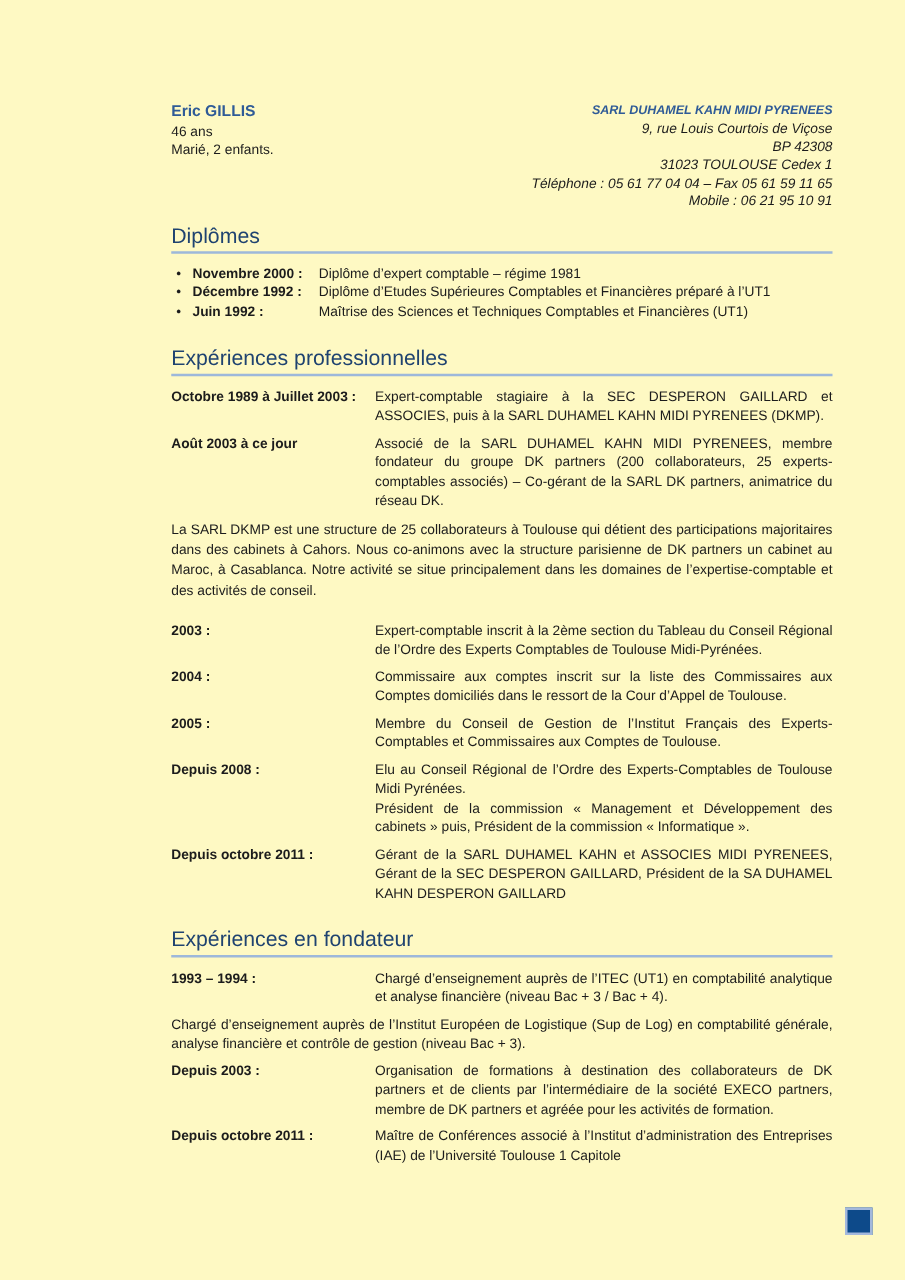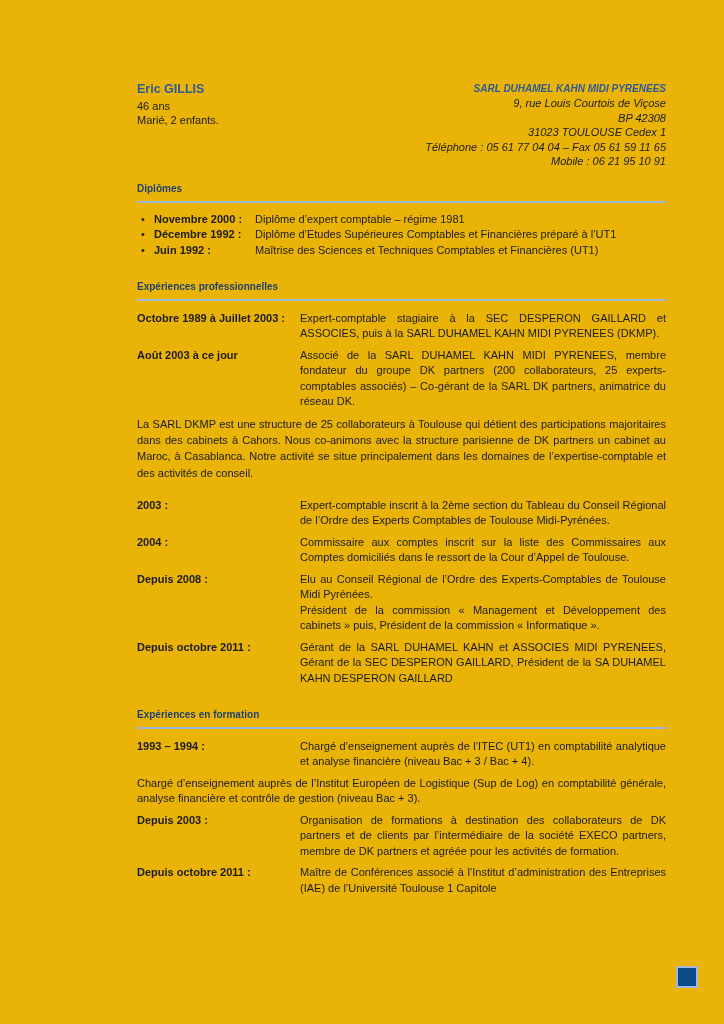--- a/index.html
+++ b/index.html
@@ -1,20 +1,20 @@
 <!DOCTYPE html>
 <html><head>
 <meta charset="utf-8">
 <style>
   html, body { margin: 0; padding: 0; background: #ffffff; }
   .page {
     position: relative;
     width: 724px;
     height: 1024px;
-    background: #eab308;
+    background: #fef9c3;
     overflow: hidden;
     font-family: "Liberation Sans", sans-serif;
     color: #1c1c1c;
   }
   .content {
     position: absolute;
     left: 137px;
     top: 82px;
     width: 529px;
     font-size: 11px;
@@ -24,22 +24,22 @@
   
   .header { display: flex; justify-content: space-between; }
   .person { line-height: 14.5px; }
   .person .name { font-size: 12.5px; font-weight: bold; color: #2f5b97; margin-bottom: 2px; }
   .firm { text-align: right; font-style: italic; line-height: 14.4px; }
   .firm .firm-name { font-weight: bold; color: #2f5b97; font-size: 10px; }
 
   
   .section-title {
     margin-top: 21px;
-    font-size: 10px;
-    font-weight: bold;
+    font-size: 17px;
+    font-weight: normal;
     color: #1f4370;
     padding-bottom: 4px;
     border-bottom: 2px solid #9db8da;
   }
   .section-title.first { margin-top: 13px; }
 
   
   .dip-list { margin-top: 9px; }
   .dip-row { display: flex; }
   .dip-bullet { width: 17px; padding-left: 4px; box-sizing: border-box; }
@@ -126,31 +126,35 @@
     <div class="rows" style="margin-top:0;">
       <div class="row">
         <div class="label">2003 :</div>
         <div class="desc">Expert-comptable inscrit à la 2ème section du Tableau du Conseil Régional de l’Ordre des Experts Comptables de Toulouse Midi-Pyrénées.</div>
       </div>
       <div class="row">
         <div class="label">2004 :</div>
         <div class="desc">Commissaire aux comptes inscrit sur la liste des Commissaires aux Comptes domiciliés dans le ressort de la Cour d’Appel de Toulouse.</div>
       </div>
       <div class="row">
+        <div class="label">2005 :</div>
+        <div class="desc">Membre du Conseil de Gestion de l’Institut Français des Experts-Comptables et Commissaires aux Comptes de Toulouse.</div>
+      </div>
+      <div class="row">
         <div class="label">Depuis 2008 :</div>
         <div class="desc">Elu au Conseil Régional de l’Ordre des Experts-Comptables de Toulouse Midi Pyrénées.
 Président de la commission « Management et Développement des cabinets » puis, Président de la commission « Informatique ».</div>
       </div>
       <div class="row">
         <div class="label">Depuis octobre 2011 :</div>
         <div class="desc">Gérant de la SARL DUHAMEL KAHN et ASSOCIES MIDI PYRENEES, Gérant de la SEC DESPERON GAILLARD, Président de la SA DUHAMEL KAHN DESPERON GAILLARD</div>
       </div>
     </div>
 
-    <div class="section-title">Expériences en formation</div>
+    <div class="section-title">Expériences en fondateur</div>
     <div class="rows">
       <div class="row">
         <div class="label">1993 – 1994 :</div>
         <div class="desc">Chargé d’enseignement auprès de l’ITEC (UT1) en comptabilité analytique et analyse financière (niveau Bac + 3 / Bac + 4).</div>
       </div>
       <div class="row">
         <div class="desc">Chargé d’enseignement auprès de l’Institut Européen de Logistique (Sup de Log) en comptabilité générale, analyse financière et contrôle de gestion (niveau Bac + 3).</div>
       </div>
       <div class="row">
         <div class="label">Depuis 2003 :</div>

